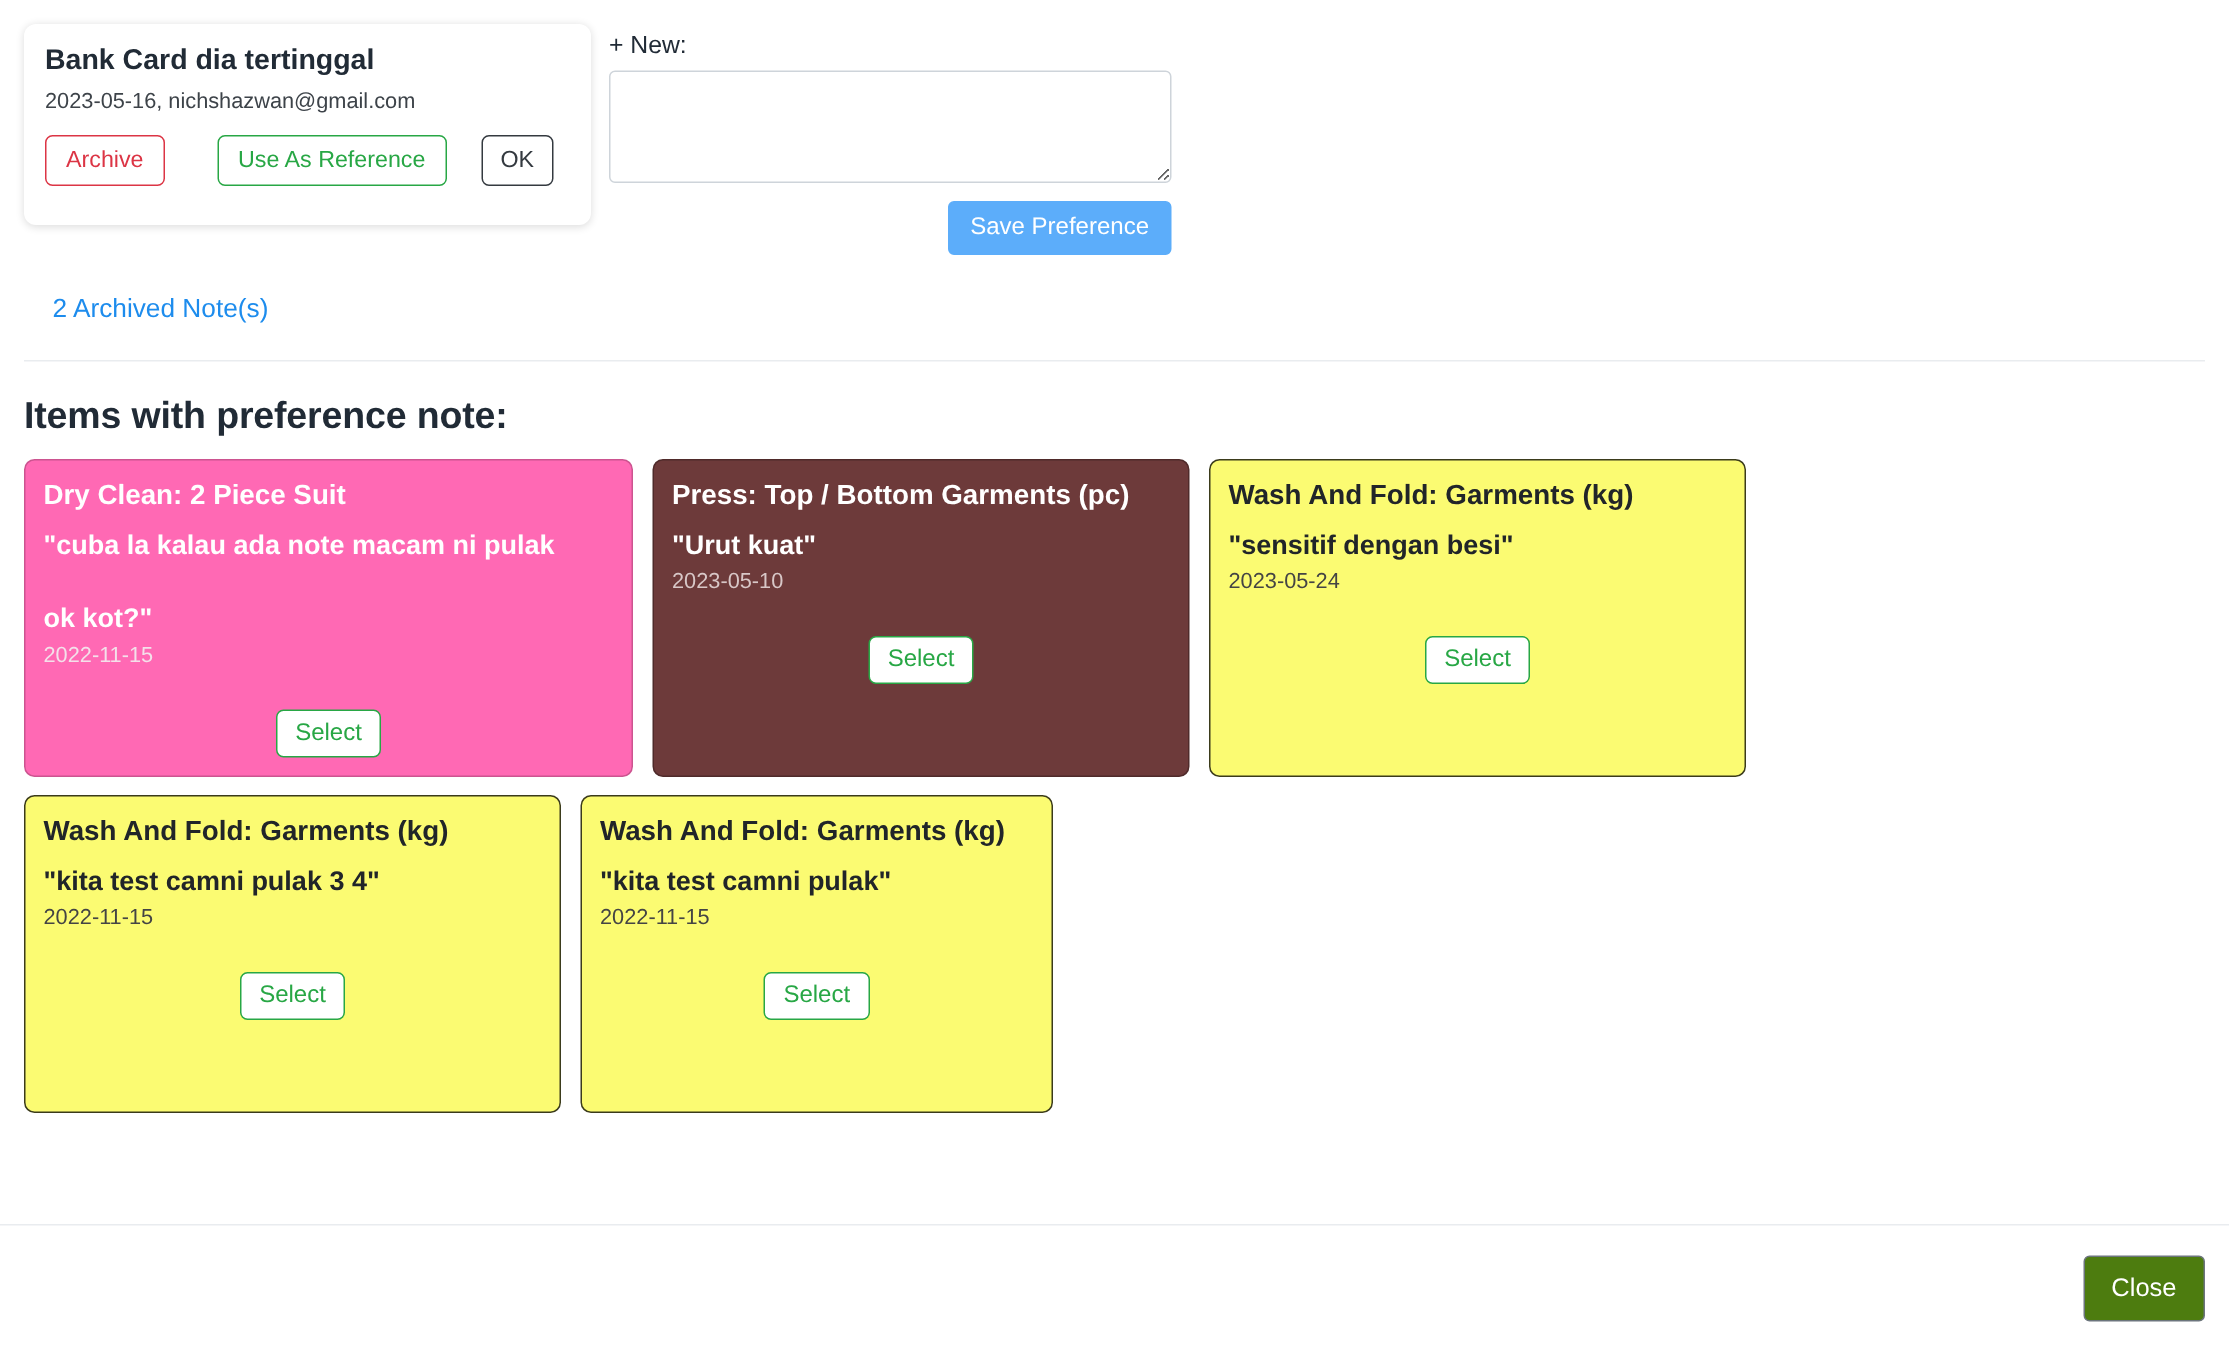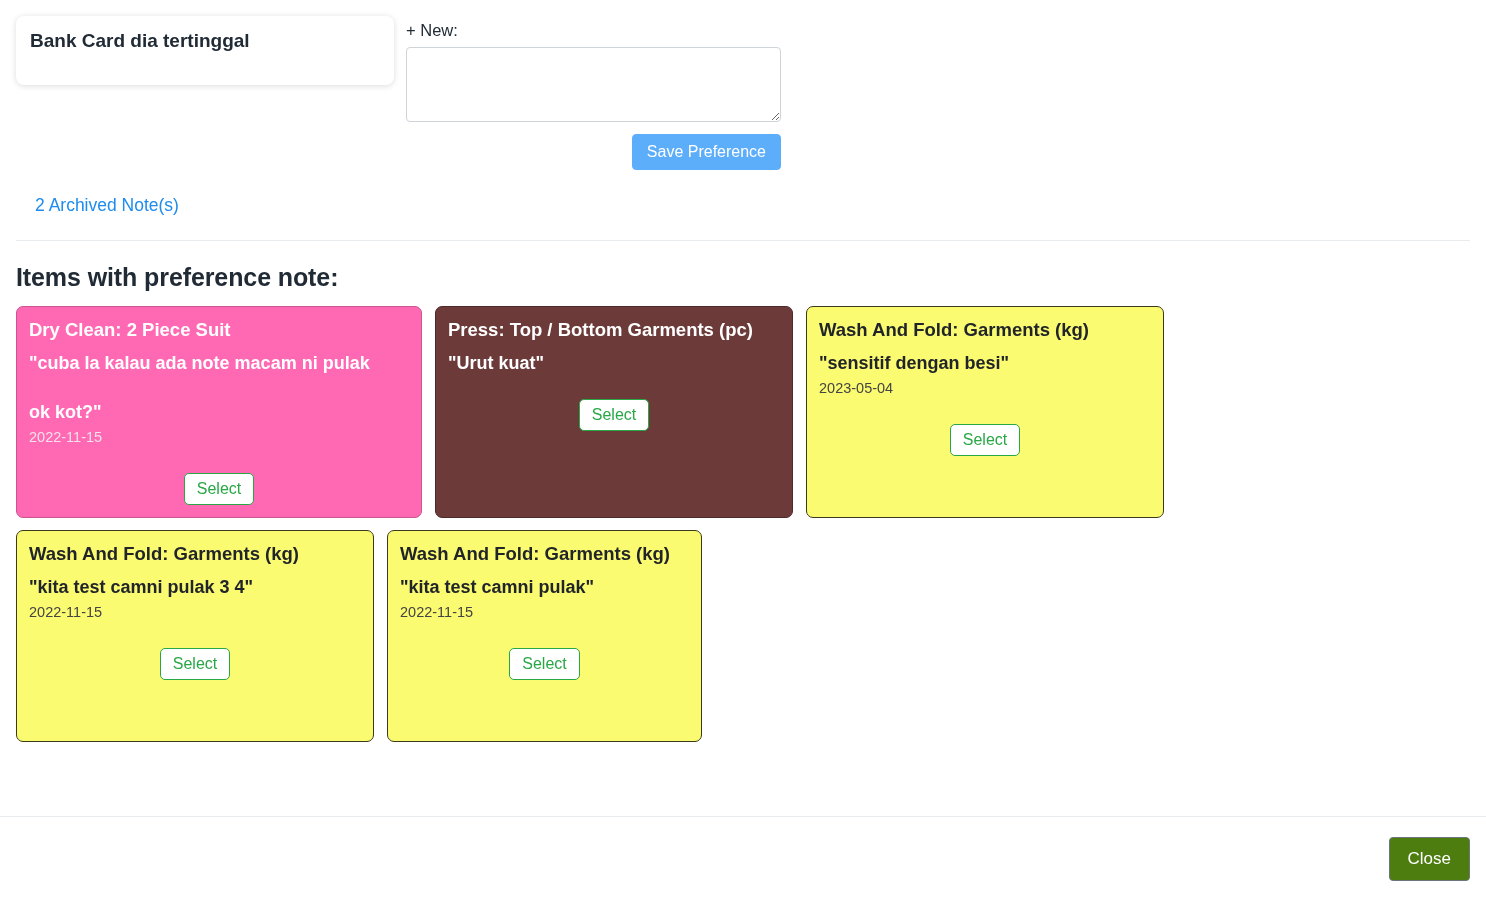--- a/index.html
+++ b/index.html
@@ -284,20 +284,26 @@
 
 <div class="modal">
 
 
   <div class="modal-body">
 
     <div class="top-row">
 
       <div class="note-card">
         <div class="note-title">Bank Card dia tertinggal</div>
+        <div class="note-meta">2023-05-16, nichshazwan@gmail.com</div>
+        <div class="note-actions">
+          <button class="btn btn-archive">Archive</button>
+          <button class="btn btn-reference">Use As Reference</button>
+          <button class="btn btn-ok">OK</button>
+        </div>
       </div>
 
       <div class="new-note">
         <div class="new-label">+ New:</div>
         <textarea class="new-textarea" placeholder="" style=""></textarea>
         <div class="save-row">
           <button class="btn-save">Save Preference</button>
         </div>
       </div>
 
@@ -318,29 +324,30 @@
 ok kot?"</div>
         <div class="item-date">2022-11-15</div>
         <div class="select-row">
           <button class="btn-select">Select</button>
         </div>
       </div>
 
       <div class="item-card narrow theme-brown">
         <div class="item-name">Press: Top / Bottom Garments (pc)</div>
         <div class="item-note">"Urut kuat"</div>
+        <div class="item-date">2023-05-10</div>
         <div class="select-row">
           <button class="btn-select">Select</button>
         </div>
       </div>
 
       <div class="item-card narrow theme-yellow">
         <div class="item-name">Wash And Fold: Garments (kg)</div>
         <div class="item-note">"sensitif dengan besi"</div>
-        <div class="item-date">2023-05-04</div>
+        <div class="item-date">2023-05-24</div>
         <div class="select-row">
           <button class="btn-select">Select</button>
         </div>
       </div>
 
       <div class="item-card narrow theme-yellow">
         <div class="item-name">Wash And Fold: Garments (kg)</div>
         <div class="item-note">"kita test camni pulak 3 4"</div>
         <div class="item-date">2022-11-15</div>
         <div class="select-row">

